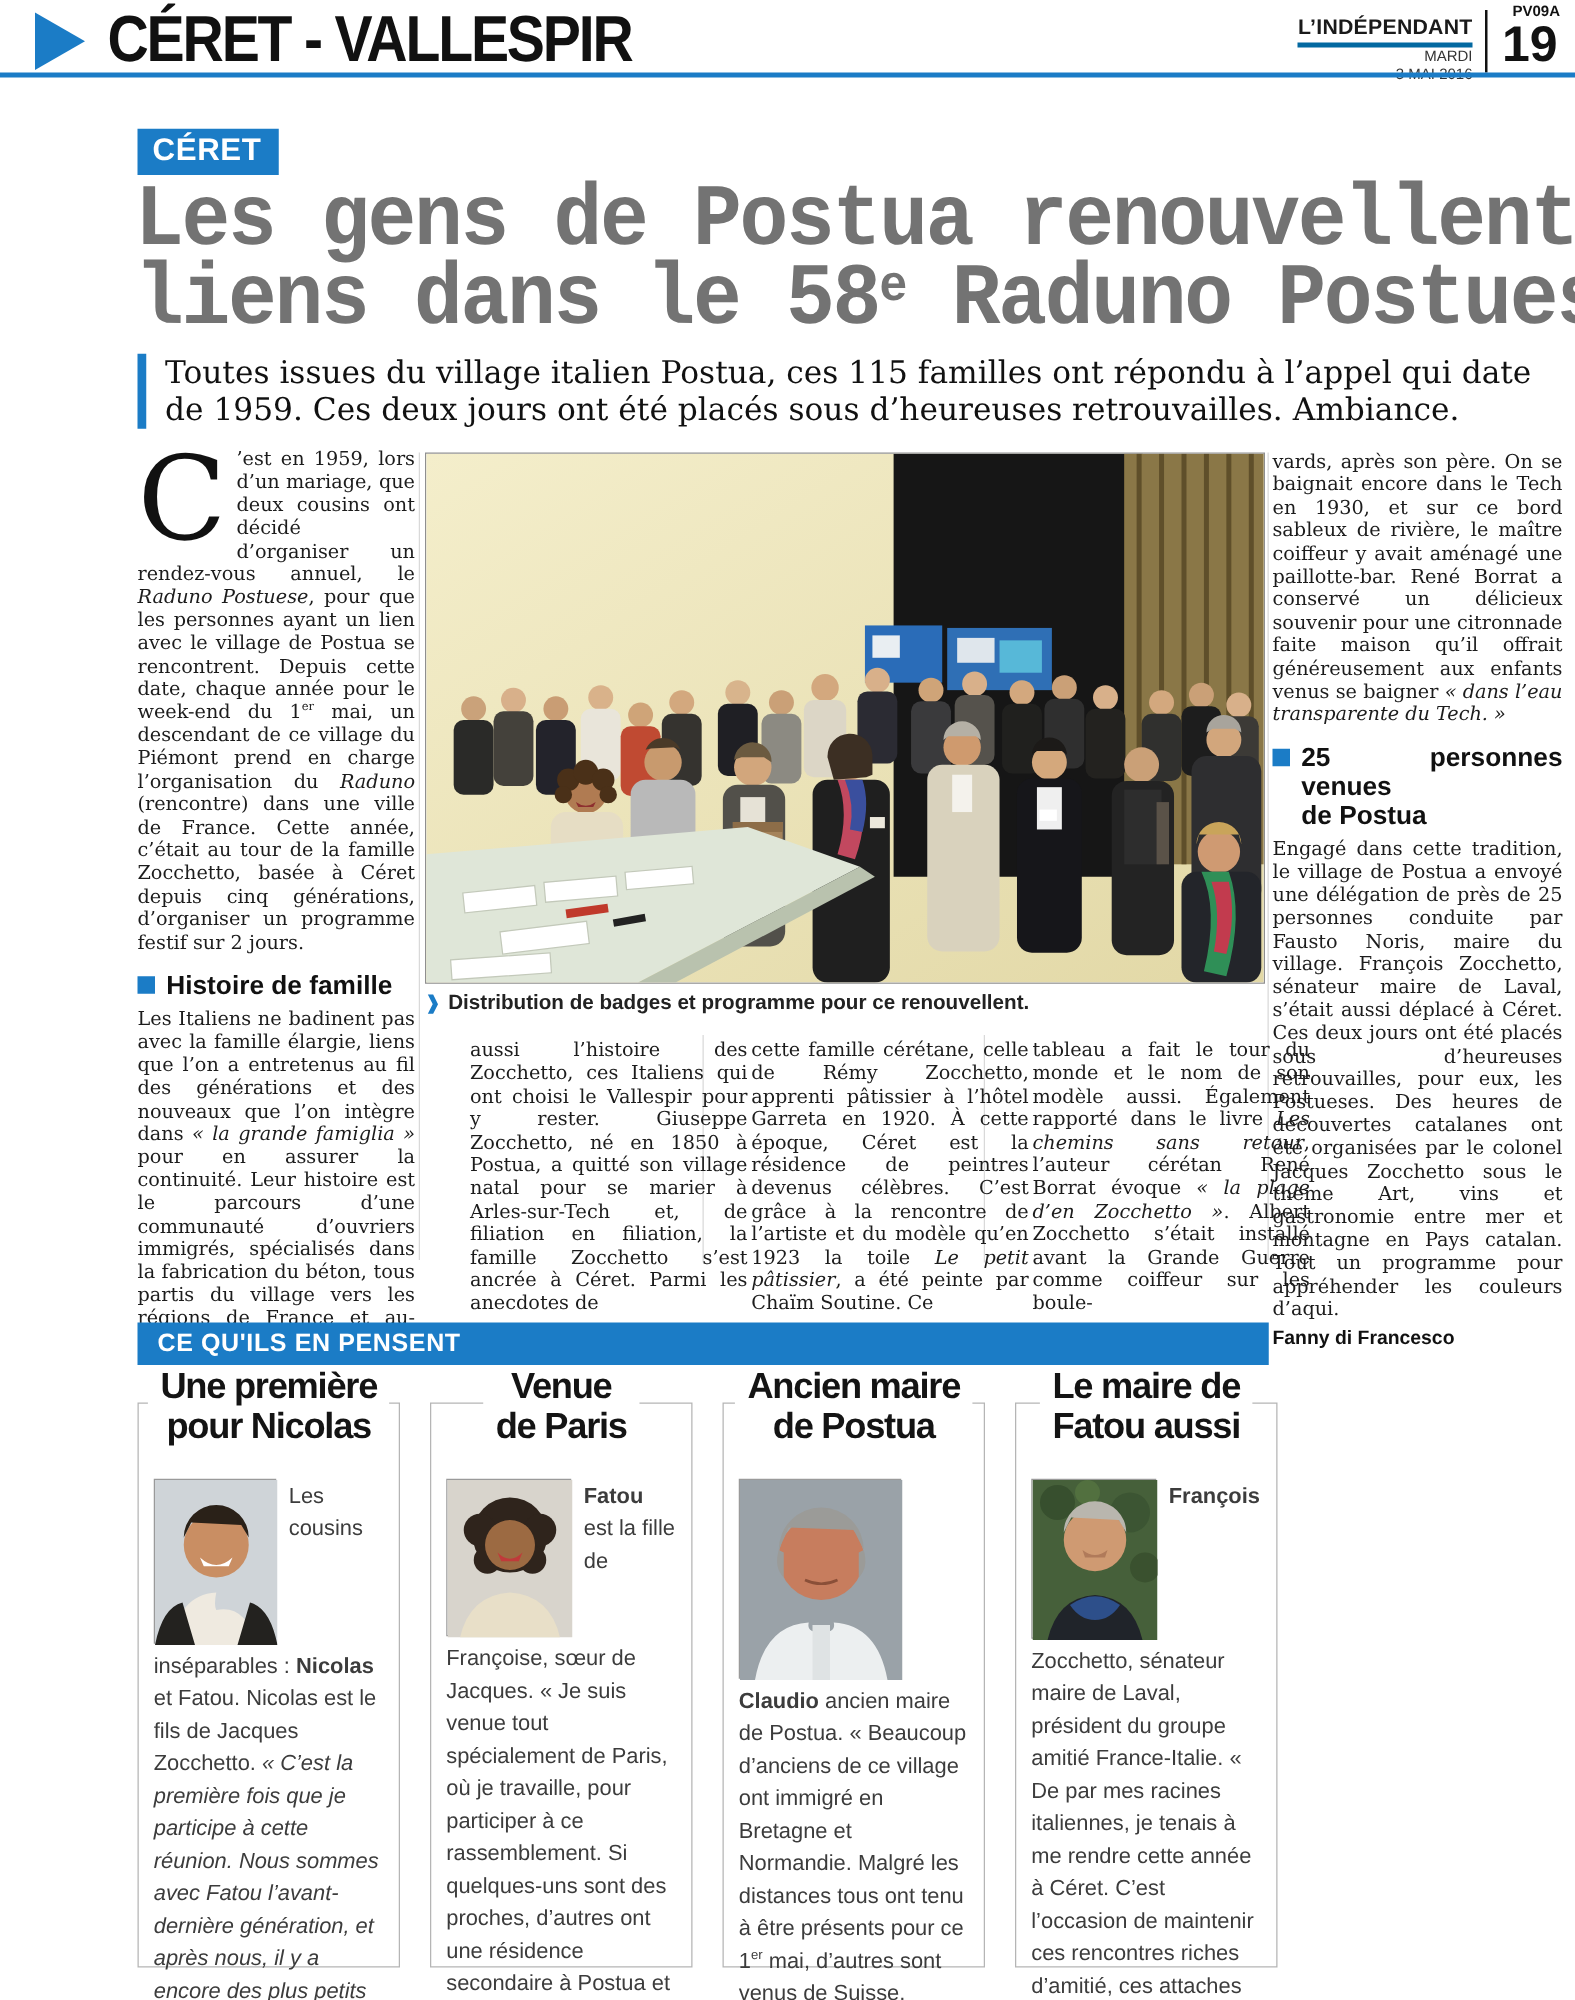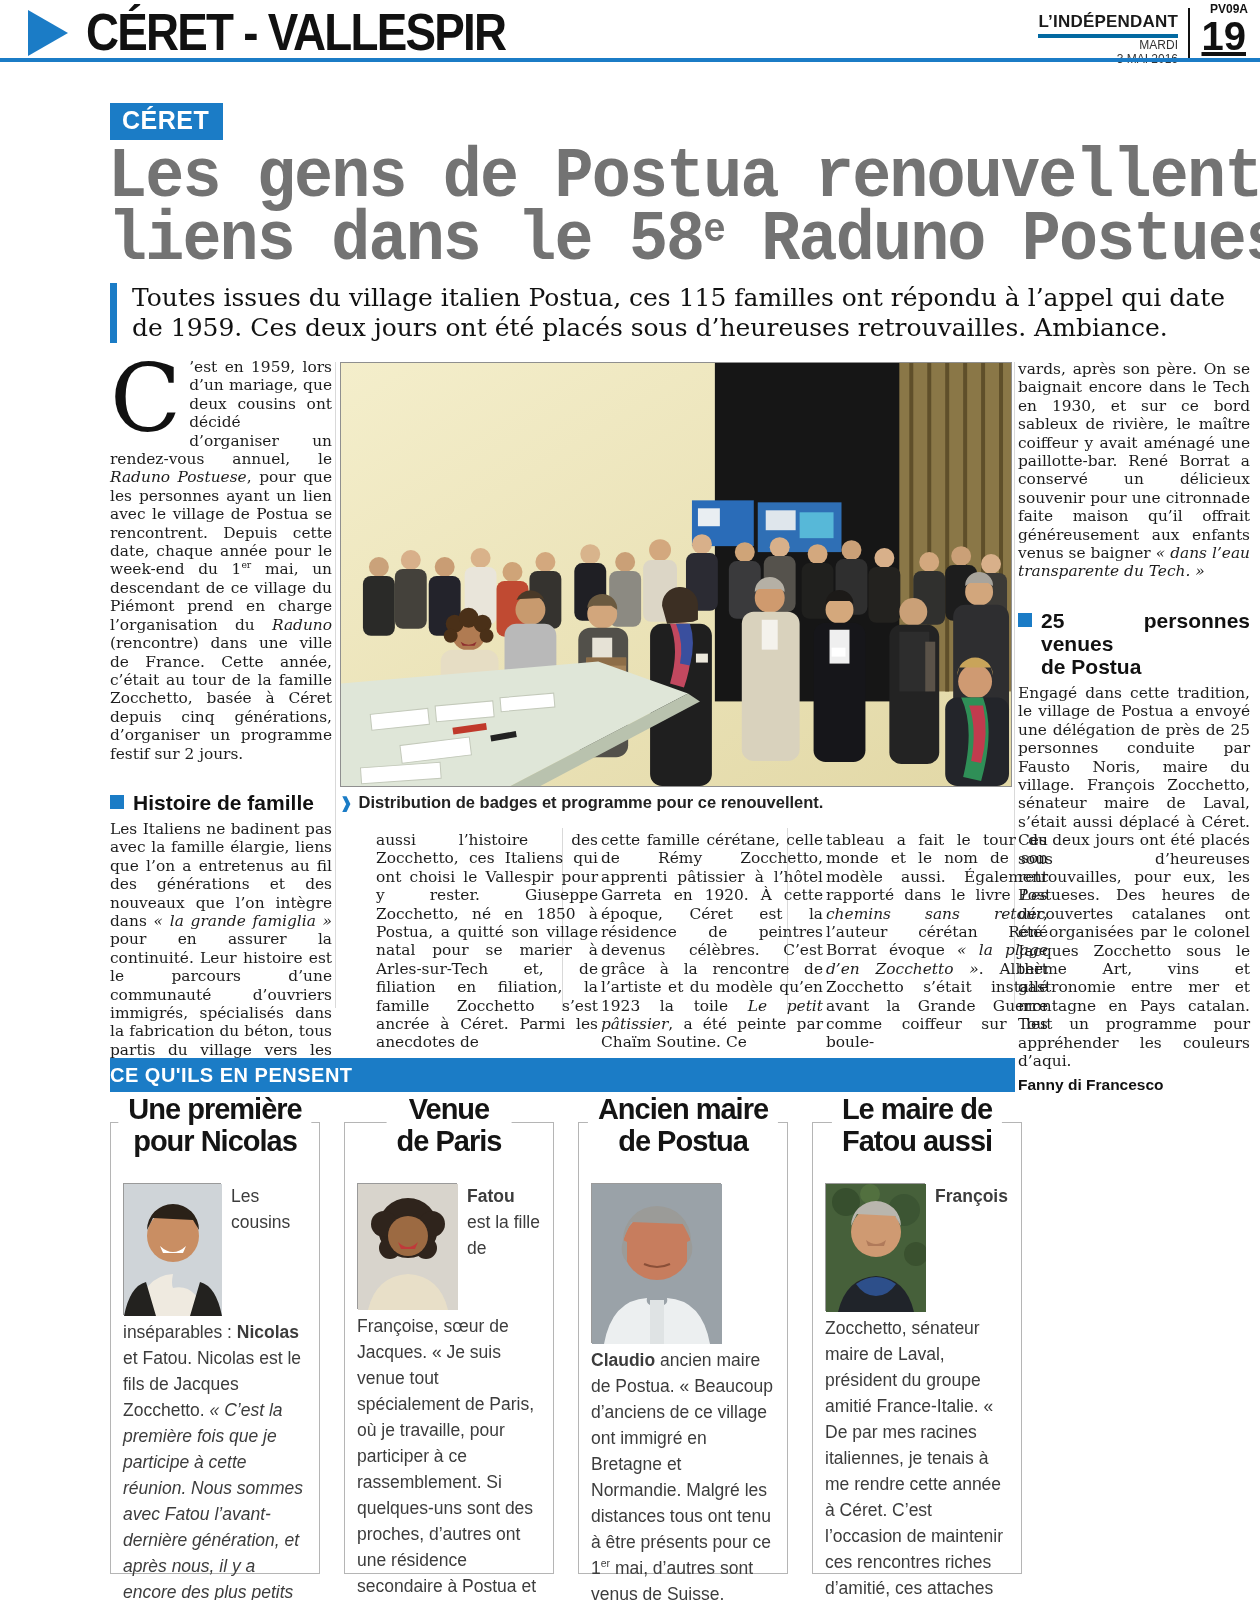--- a/index.html
+++ b/index.html
@@ -11,55 +11,55 @@
   .mast-title{position:absolute;left:86px;top:2px;font-family:"Liberation Sans",sans-serif;
     font-weight:bold;font-size:52px;letter-spacing:-2px;color:#111;
     transform:scaleX(0.88);transform-origin:left top;white-space:nowrap;}
   .pv{position:absolute;right:12px;top:2px;font-family:"Liberation Sans",sans-serif;
     font-weight:bold;font-size:12px;color:#111;}
   .mast-paper{position:absolute;right:82px;top:12px;text-align:right;font-family:"Liberation Sans",sans-serif;}
   .mast-paper .name{font-weight:bold;font-size:17px;letter-spacing:0.2px;border-bottom:4px solid #0369a1;padding-bottom:2px;}
   .mast-paper .day,.mast-paper .date{font-size:12px;color:#333;line-height:14px;}
   .mast-vline{position:absolute;right:70px;top:8px;width:2px;height:50px;background:#111;}
   .mast-page{position:absolute;right:14px;top:14px;font-family:"Liberation Sans",sans-serif;
-    font-weight:bold;font-size:40px;color:#111;text-decoration:underline;}
+    font-weight:bold;font-size:40px;color:#111;}
   .mast-rule{position:absolute;left:0;top:58px;width:1260px;height:4px;background:#1b7cc6;}
   
   .kicker{position:absolute;left:110px;top:103px;background:#1b7cc6;color:#fff;
     font-family:"Liberation Sans",sans-serif;font-weight:bold;font-size:25px;
     padding:3px 14px 5px 12px;letter-spacing:0.5px;}
   .headline{position:absolute;left:108px;top:146px;font-family:Liberation Mono, monospace;
     font-weight:bold;color:#737373;font-size:70px;line-height:63px;letter-spacing:-2px;}
   .headline .hl{display:block;transform:scaleX(0.93);transform-origin:left top;white-space:nowrap;}
   .headline sup{font-size:58%;line-height:0;vertical-align:18px;}
   .lede{position:absolute;left:110px;top:283px;width:1125px;border-left:7px solid #1b7cc6;
     padding-left:15px;font-size:25px;line-height:30px;color:#111;}
   
   .bodytext{font-size:15.4px;line-height:18.4px;text-align:justify;color:#1c1c1c;}
   .col-left{position:absolute;left:110px;top:358px;width:222px;}
   .col-right{position:absolute;left:1018px;top:360px;width:232px;}
   .dropcap{float:left;font-family:"DejaVu Serif",serif;font-size:93px;line-height:74px;
     padding:4px 8px 0 0;color:#111;}
   .subhead{position:relative;font-family:"Liberation Sans",sans-serif;font-weight:bold;
-    font-size:21px;line-height:23px;color:#111;padding-left:23px;margin:28px 0 6px 0;}
+    font-size:21px;line-height:23px;color:#111;padding-left:23px;margin:14px 0 6px 0;}
   .subhead .sq{position:absolute;left:0;top:4px;width:14px;height:14px;background:#1b7cc6;}
   .photo-wrap{position:absolute;left:340px;top:362px;width:672px;height:425px;border:1px solid #8f8f8f;box-sizing:border-box;}
   .photo-wrap svg{display:block;width:100%;height:100%;}
   .caption{position:absolute;left:340px;top:793px;width:672px;font-family:"Liberation Sans",sans-serif;
     font-weight:bold;font-size:16.5px;color:#222;}
   .caption .mark{color:#1b7cc6;font-size:15px;margin-right:6px;}
   .mcol{position:absolute;top:831px;width:222px;margin-left:36px;}
   .mcolA{left:340px;}.mcolB{left:565px;}.mcolC{left:790px;}
   .vsep{position:absolute;width:1px;background:#d9d9d9;}
   .byline{text-align:left;font-family:"Liberation Sans",sans-serif;font-weight:bold;
     font-size:15.5px;margin-top:6px;color:#111;}
   
   .banner{position:absolute;left:110px;top:1058px;width:905px;height:34px;background:#1b7cc6;
     color:#fff;font-family:"Liberation Sans",sans-serif;font-weight:bold;font-size:20px;
-    line-height:34px;padding-left:0;box-sizing:border-box;letter-spacing:0.5px;}
+    line-height:34px;padding-left:16px;box-sizing:border-box;letter-spacing:0.5px;}
   .opinions{position:absolute;left:110px;top:1122px;width:912px;display:flex;gap:24px;}
   .qbox{position:relative;flex:1 1 0;border:1px solid #b5b5b5;height:452px;
     padding:60px 12px 10px 12px;box-sizing:border-box;background:#fff;}
   .qtitle{position:absolute;top:-30px;left:50%;transform:translateX(-50%);background:#fff;
     padding:0 10px;text-align:center;font-family:"Liberation Sans",sans-serif;
     font-weight:bold;font-size:29px;line-height:32px;letter-spacing:-1px;color:#141414;white-space:nowrap;}
   .qphoto{float:left;margin:0 10px 4px 0;border:1px solid #9a9a9a;box-sizing:border-box;}
   .qphoto svg{display:block;}
   .qtext{font-family:"Liberation Sans",sans-serif;font-size:17.5px;line-height:26px;color:#3c3c3c;}
   sup{font-size:60%;line-height:0;}

